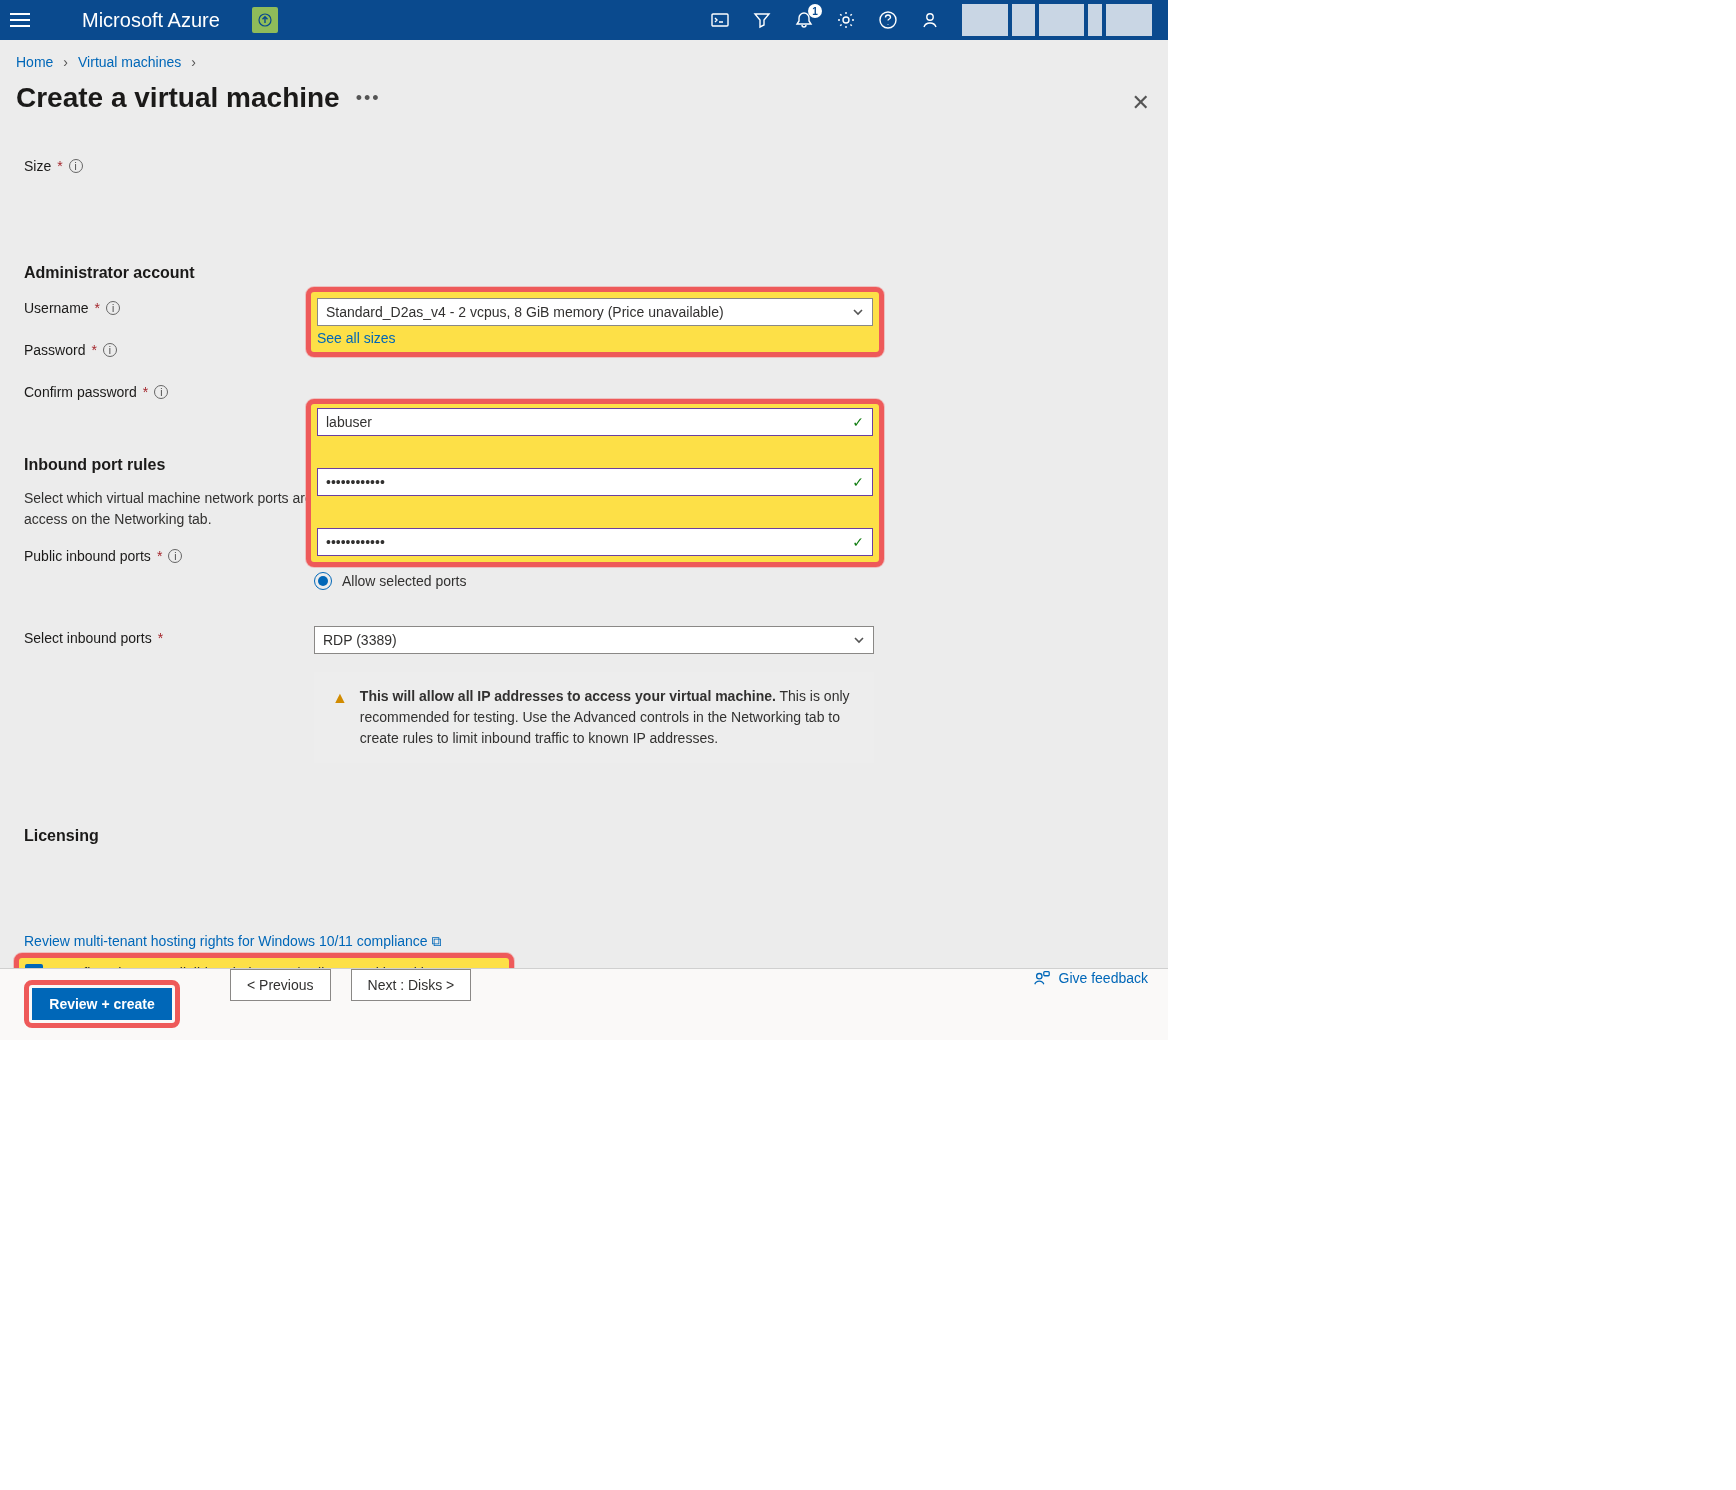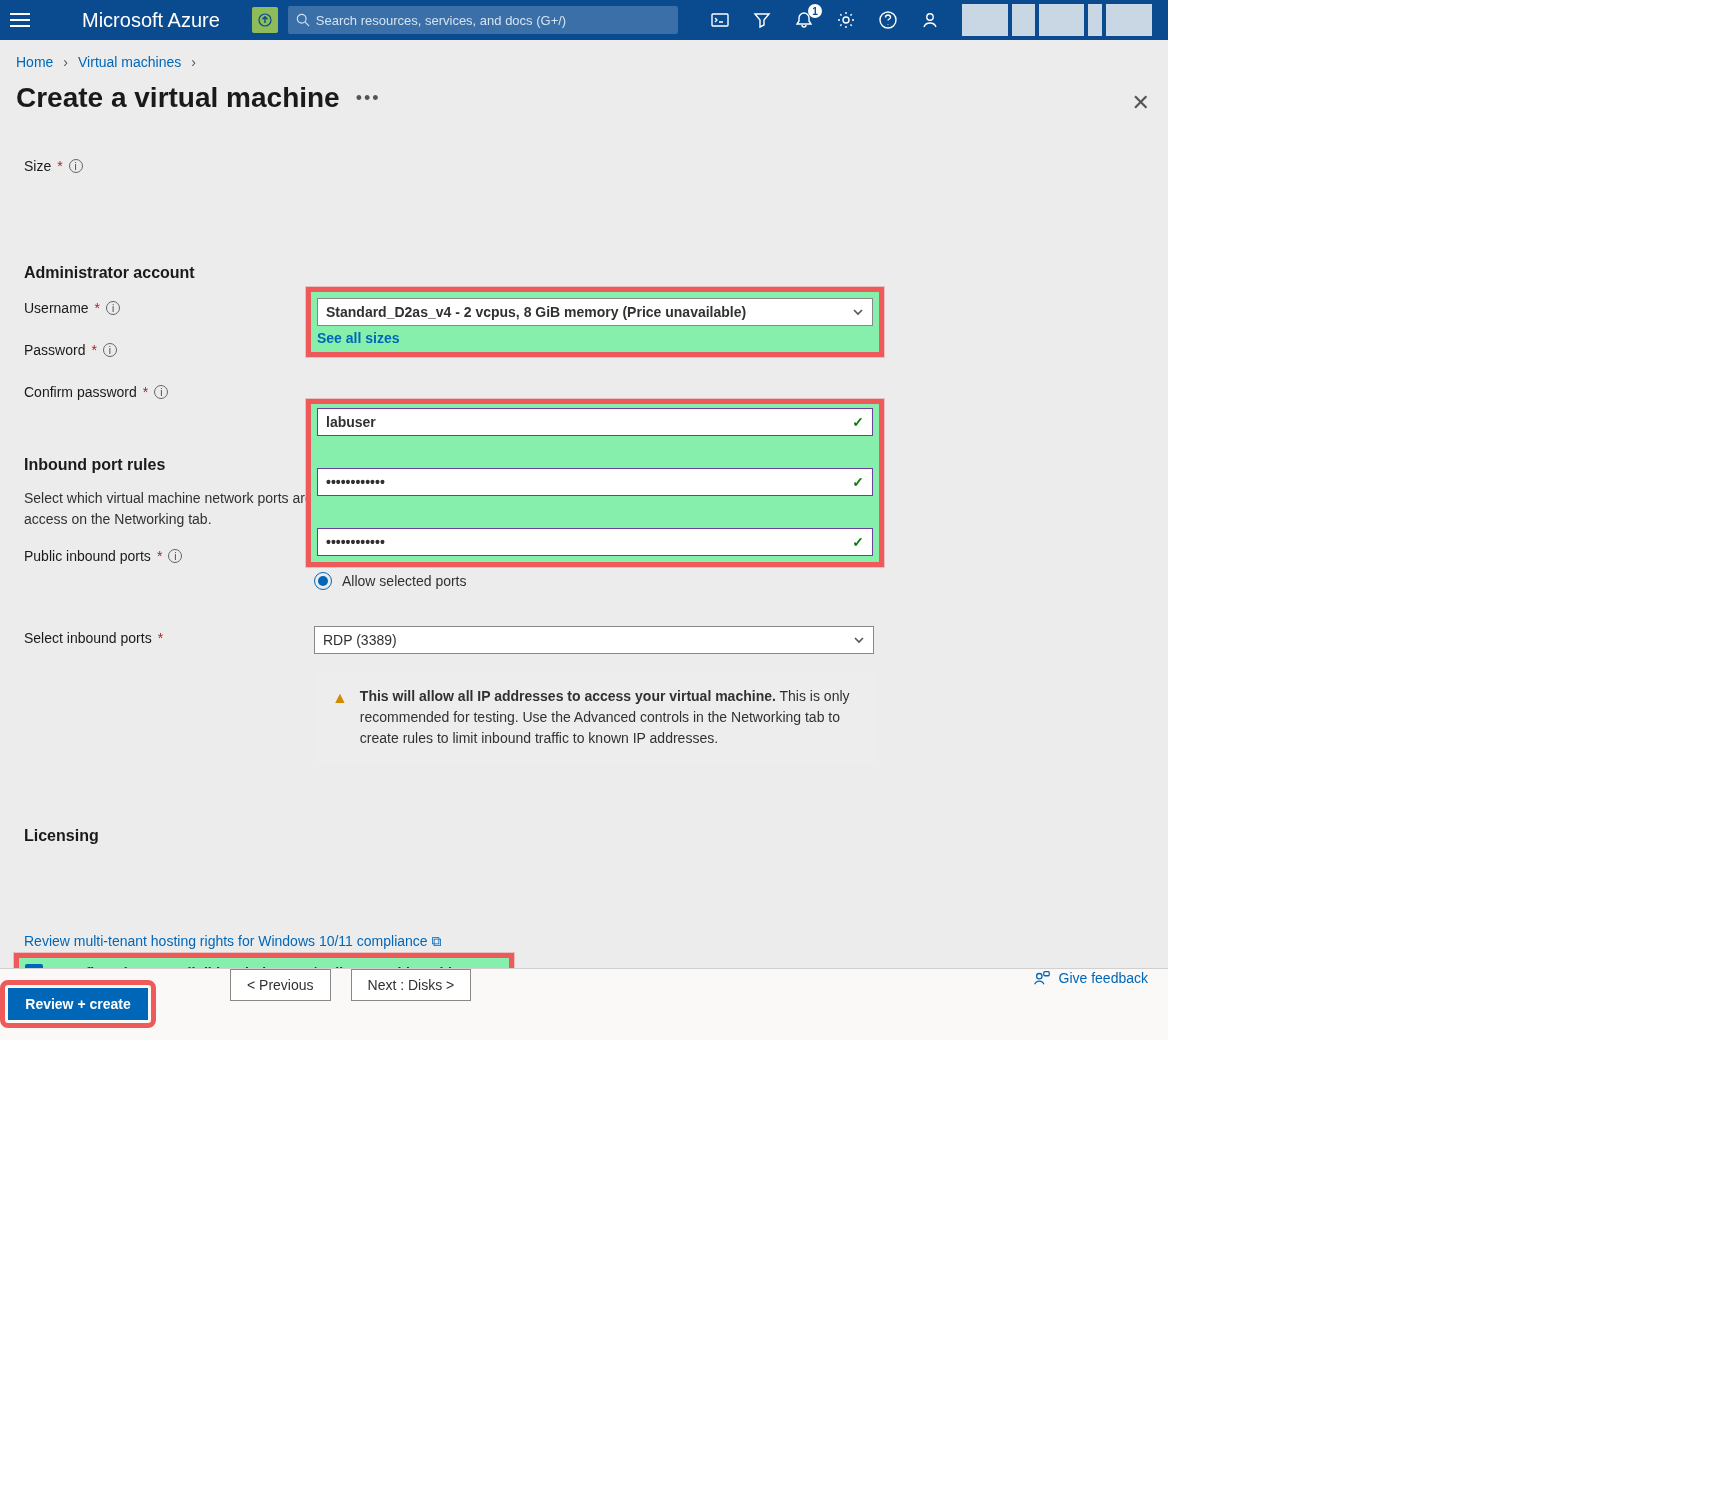--- a/index.html
+++ b/index.html
@@ -90,25 +90,24 @@
   .req { color:#a4262c; }
   .info-ic { width:14px; height:14px; border:1px solid #666; border-radius:50%; display:inline-flex; align-items:center; justify-content:center; font-size:10px; color:#444;}
   .field-col { width: 560px; }
   .section-h { font-size:16px; font-weight:600; margin: 20px 0 14px 0; color:#1b1a19;}
   .section-desc { font-size:14px; color:#323130; line-height:1.5; max-width:820px; margin-bottom:14px;}
 
   
   .hl {
     position:absolute;
     border: 5px solid #ee5a5a;
-    border-radius: 0;
-    background:#86efac;
+    border-radius: 8px;
+    background:#fde047;
     z-index:5;
     box-shadow: 0 0 0 1px rgba(238,90,90,0.3);
-    font-weight: bold;
   }
   .hl-inner { padding: 6px; }
   
   
   .select, .tinput {
     width: 100%; height: 28px;
     border: 1px solid #8a8886;
     background:#fff;
     display:flex; align-items:center; justify-content:space-between;
     padding: 0 8px;
@@ -156,48 +155,41 @@
   }
   .btn {
     height:32px; padding: 0 16px;
     border:1px solid #8a8886; background:#fff;
     font-size:14px; display:inline-flex; align-items:center;
     cursor:pointer;
   }
   .btn-primary { background:#0067b8; color:#fff; border-color:#0067b8; font-weight:600;}
   .feedback { margin-left:auto; display:flex; align-items:center; gap:8px; color:#0067b8; font-size:14px; cursor:pointer;}
 
-  .hl-review { position:absolute; left:0; bottom:12px; border:5px solid #ee5a5a; border-radius:8px; padding:3px; z-index:6; background:transparent;}
+  .hl-review { position:absolute; left:24px; bottom:12px; border:5px solid #ee5a5a; border-radius:8px; padding:3px; z-index:6; background:transparent;}
 
   svg { display:block; }
 </style>
 </head>
 <body>
 
 <div class="dim"></div>
 
 <div class="topbar">
   <div class="hamburger">
     <div></div>
       <div></div>
       <div></div>
   </div>
   <div class="brand">Microsoft Azure</div>
   <div class="green-badge">
     <svg width="14" height="14" viewBox="0 0 14 14">
         <circle cx="7" cy="7" r="6" fill="none" stroke="#0a4a8e" stroke-width="1.2"></circle>
         <path d="M7 10 L7 4 M4.5 6.2 L7 3.7 L9.5 6.2" fill="none" stroke="#0a4a8e" stroke-width="1.4"></path>
       </svg>
-  </div>
-  <div class="searchbox">
-    <svg width="14" height="14" viewBox="0 0 16 16">
-        <circle cx="6.5" cy="6.5" r="5" fill="none" stroke="#d5e3f0" stroke-width="1.3"></circle>
-        <line x1="10.5" y1="10.5" x2="15" y2="15" stroke="#d5e3f0" stroke-width="1.3"></line>
-      </svg>
-    <span>Search resources, services, and docs (G+/)</span>
   </div>
   <div class="top-icons">
     <div class="ticon">
       <svg width="20" height="20" viewBox="0 0 20 20">
           <rect x="2" y="4" width="16" height="12" rx="1" fill="none" stroke="#fff" stroke-width="1.4"></rect>
           <path d="M5 8l2 2-2 2M9 12h4" stroke="#fff" stroke-width="1.4" fill="none"></path>
         </svg>
     </div>
     <div class="ticon">
       <svg width="20" height="20" viewBox="0 0 20 20">

